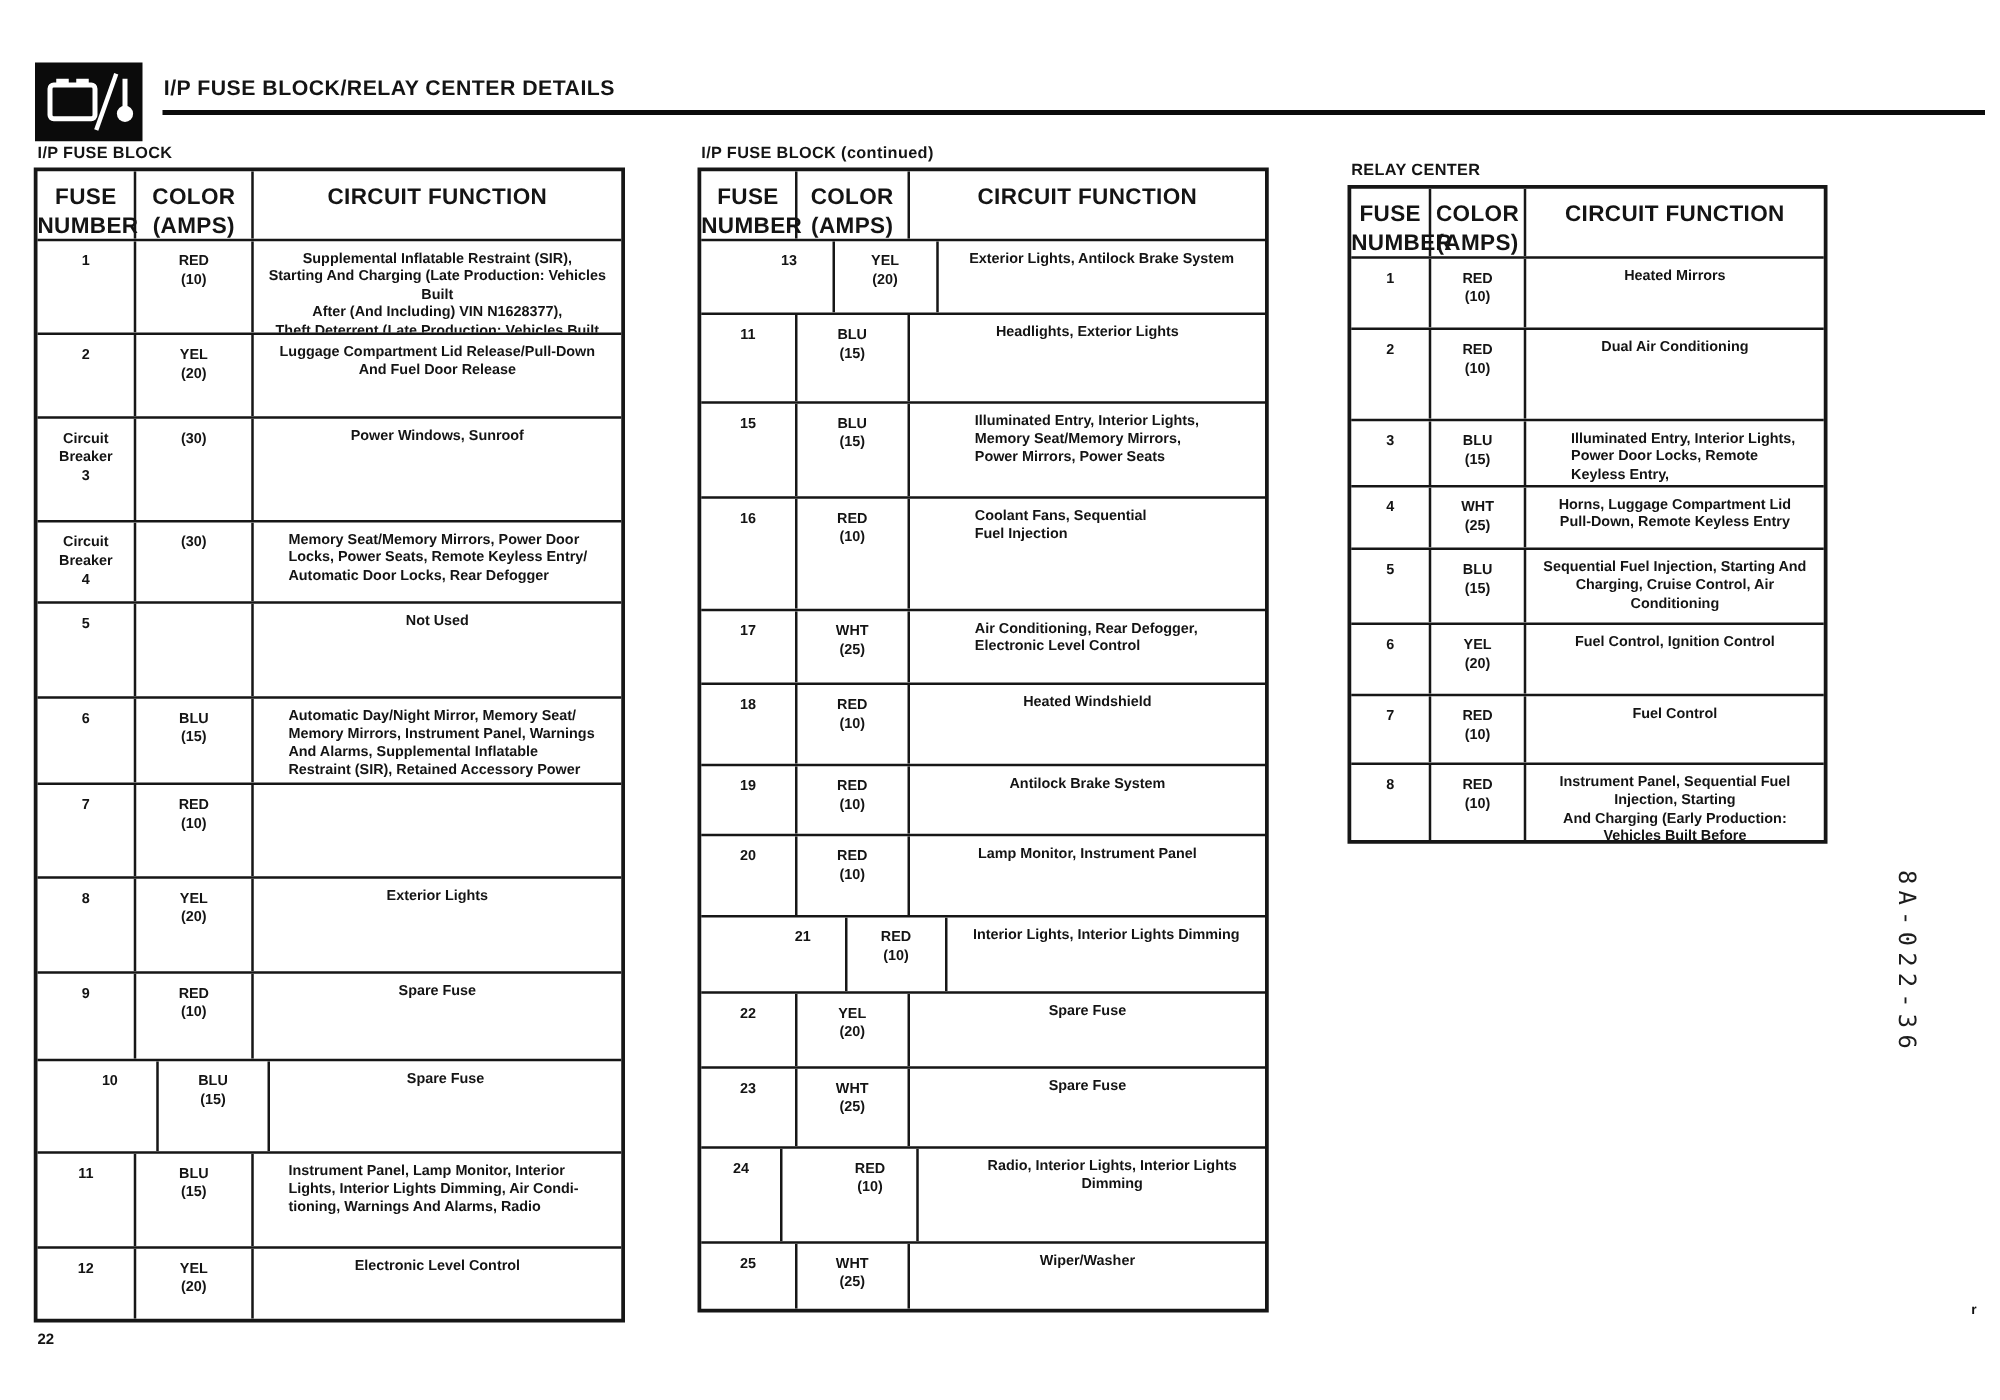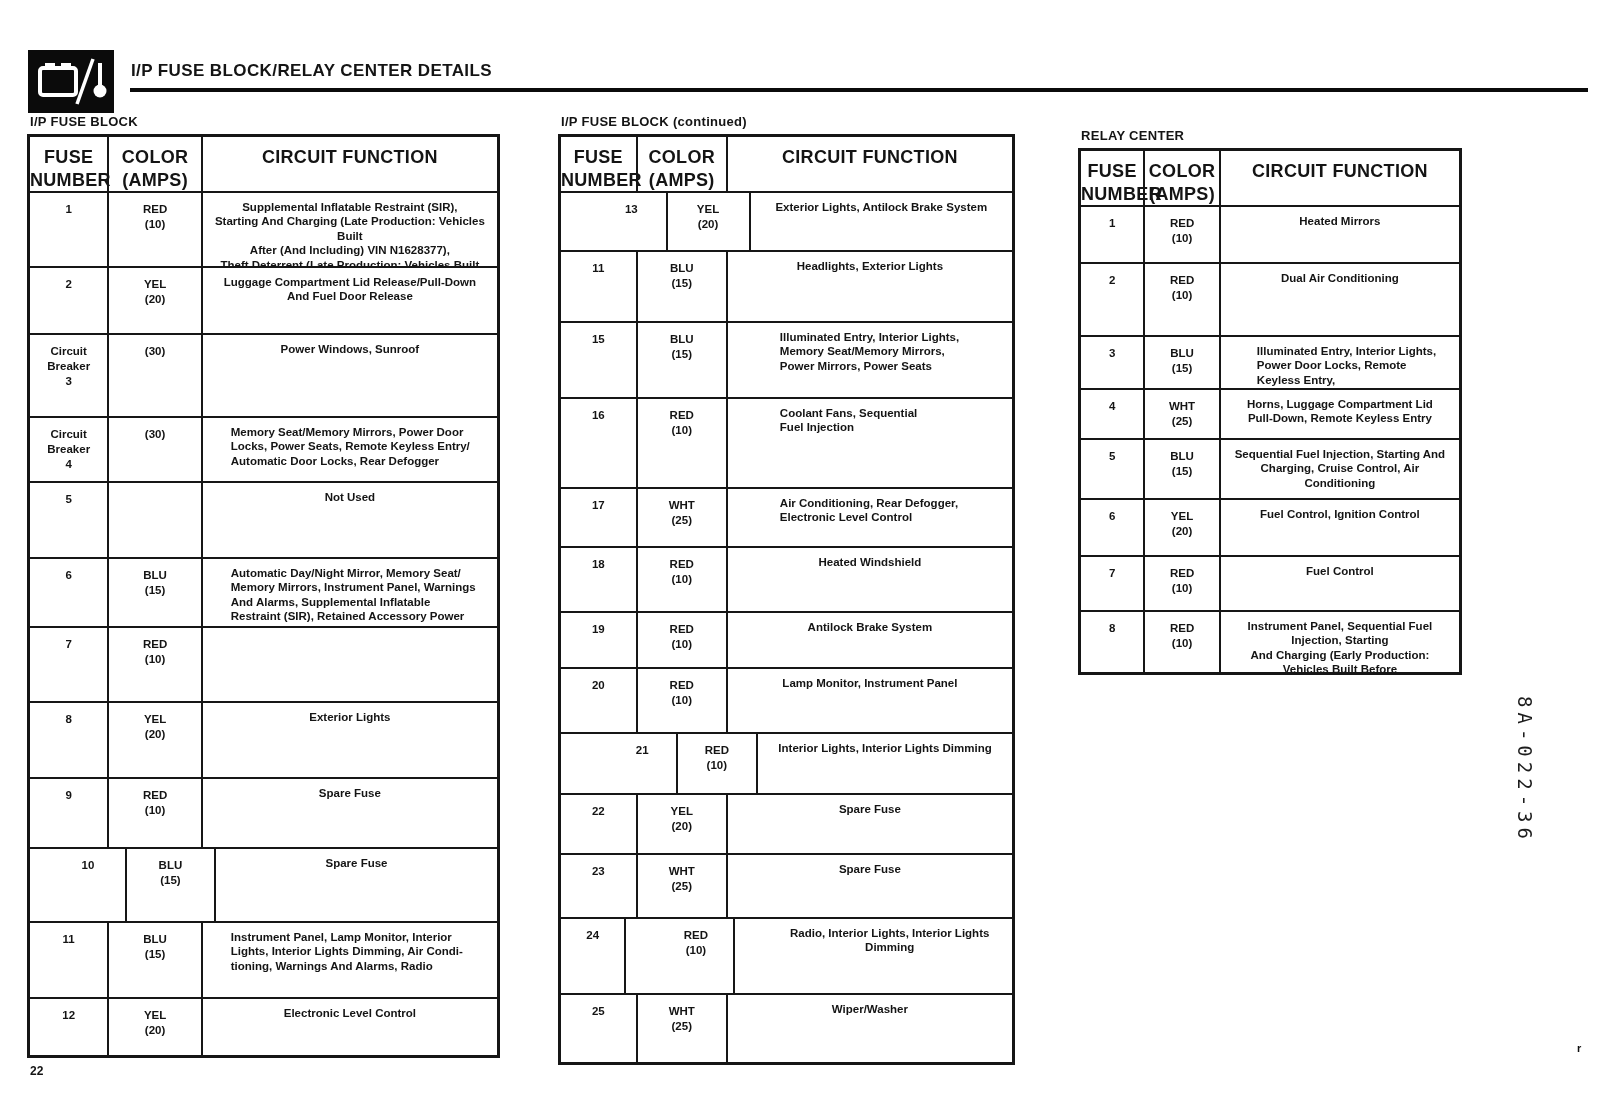--- a/index.html
+++ b/index.html
@@ -233,21 +233,21 @@
           <div class="cell c-color">WHT
 (25)</div>
           <div class="cell c-func">Spare Fuse</div>
         </div>
         <div class="trow" style="height: 76px; gap: 32px;">
           <div class="cell c-fuse">24</div>
           <div class="cell c-color">RED
 (10)</div>
           <div class="cell c-func">Radio, Interior Lights, Interior Lights Dimming</div>
         </div>
-        <div class="trow" style="height: 67px;">
+        <div class="trow" style="height: 52px;">
           <div class="cell c-fuse">25</div>
           <div class="cell c-color">WHT
 (25)</div>
           <div class="cell c-func">Wiper/Washer</div>
         </div>
       </div>
   </div>
 </section>
 
 <section class="tsec" style="left:1078px;top:128px;width:384px">

